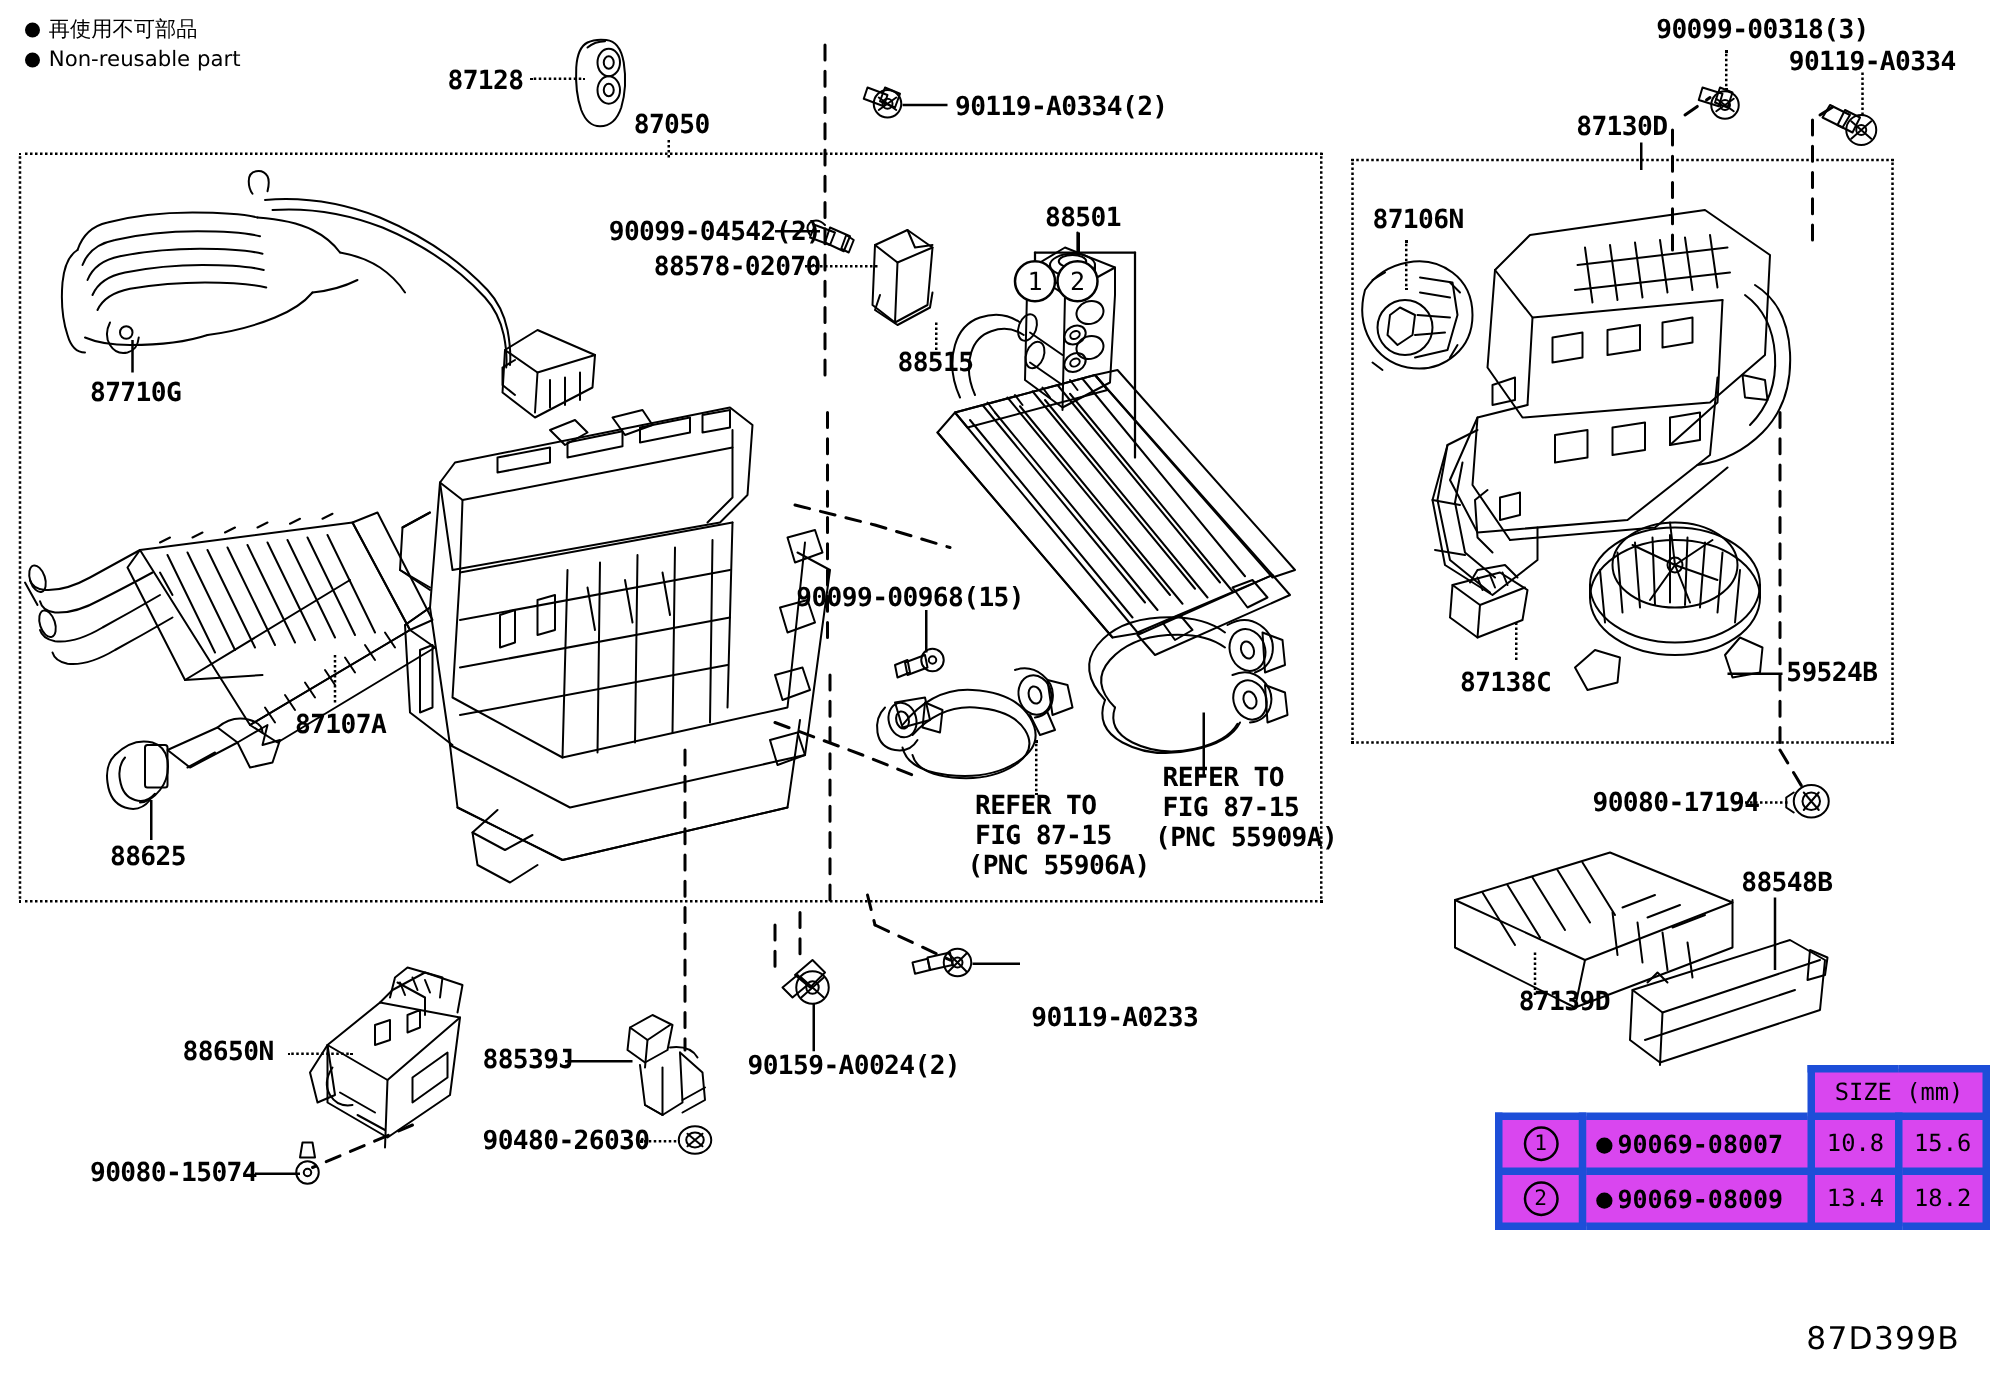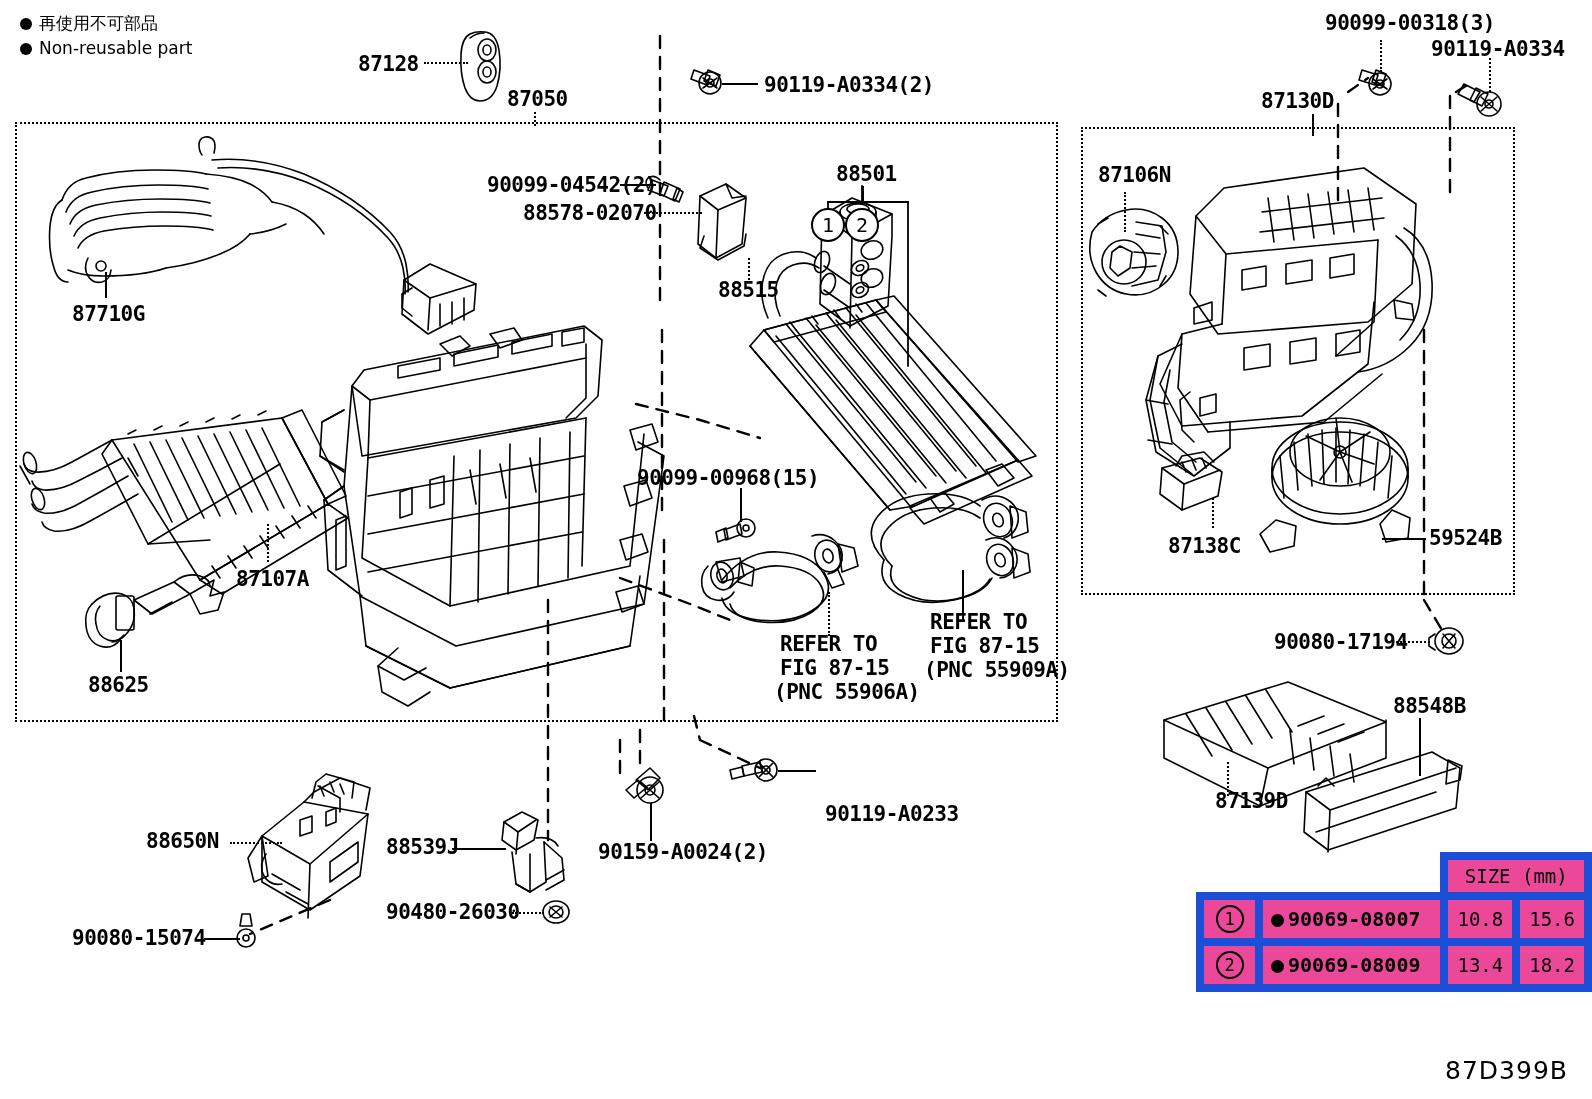--- a/index.html
+++ b/index.html
@@ -67,25 +67,25 @@
   }
   
   #size-table{
     position:absolute;
     left:1196px; top:852px;
     font-family:"DejaVu Sans Mono","Liberation Mono",monospace;
     font-size:19px;
   }
   #size-table table{border-collapse:collapse;}
   #size-table td,#size-table th{
-    border:8px solid #1d4ed8;
+    border:6px solid #1d4ed8;
     padding:5px 9px;
     text-align:center;
     font-weight:normal;
-    background:#ec4899;
+    background:#d946ef;
     white-space:nowrap;
   }
   #size-table .nb{border:none;background:transparent;}
   #size-table .pn{
     text-align:left;font-weight:bold;font-size:20px;padding-left:8px;padding-right:20px;
   }
   #size-table .pn .dot{
     display:inline-block;width:13px;height:13px;border-radius:50%;background:#000;
     margin-right:4px;vertical-align:-1px;
   }

